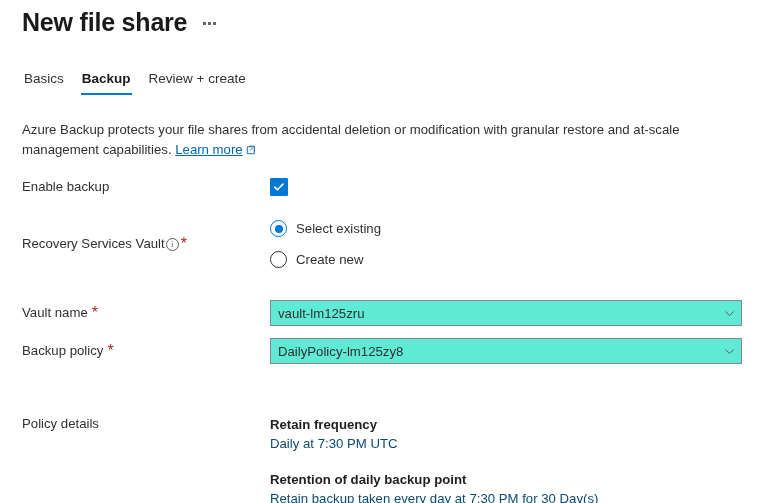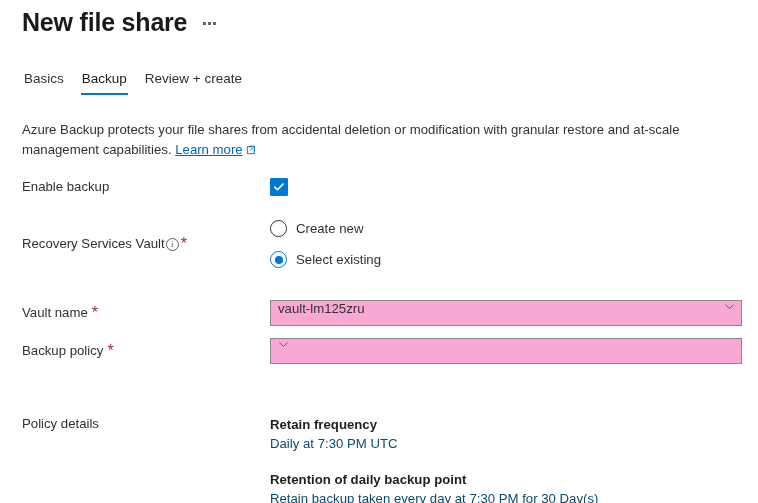--- a/index.html
+++ b/index.html
@@ -52,21 +52,21 @@
     height: 30px;
   }
   .tab {
     font-size: 13.5px;
     color: #323130;
     padding: 0 9px 7px 9px;
     cursor: pointer;
     position: relative;
     line-height: 18px;
   }
-  .tab.active { font-weight: 400; color: #1b1a19; }
+  .tab.active { font-weight: 700; color: #1b1a19; }
   .tab.active::after {
     content: "";
     position: absolute;
     left: 8px; right: 8px; bottom: 0;
     height: 2.5px;
     background: #0078d4;
   }
 
   
   .description {
@@ -147,23 +147,23 @@
     border-radius: 50%;
     background: #0078d4;
   }
   .radio-label { font-size: 13.2px; color: #323130; }
 
   
   .select {
     width: 472px;
     height: 26px;
     border: 1px solid #8a8886;
-    background: #f9a8d4;
-    display: flex;
-    align-items: flex-start;
+    background: #5eead4;
+    display: flex;
+    align-items: center;
     padding: 0 6px 0 7px;
     font-size: 13.2px;
     color: #323130;
     cursor: pointer;
   }
   .select span.val { flex: 1; white-space: nowrap; overflow: hidden; }
   .chev { flex: none; display: flex; align-items: center; color: #605e5c; }
 
   .plain-link {
     font-size: 13.2px;
@@ -225,26 +225,26 @@
   </div>
 
   <div class="row" style="left:22px; top:220px;">
     <div style="width:248px; display:flex; align-items:center; gap:1px;">
       <span class="lbl">Recovery Services Vault</span>
       <span class="info-icon">i</span>
       <span class="req" style="margin-left:1px;">*</span>
     </div>
     <div class="radio-group">
       <div class="radio-item">
+        <span class="radio checked"></span>
+        <span class="radio-label">Select existing</span>
+      </div>
+      <div class="radio-item">
         <span class="radio"></span>
         <span class="radio-label">Create new</span>
-      </div>
-      <div class="radio-item">
-        <span class="radio checked"></span>
-        <span class="radio-label">Select existing</span>
       </div>
     </div>
   </div>
 
   <div class="row" style="left:22px; top:300px; align-items:center;">
     <div style="width:248px; display:flex; align-items:center;">
       <span class="lbl">Vault name</span>
       <span class="req">*</span>
     </div>
     <div class="select">
@@ -256,20 +256,21 @@
         </span>
     </div>
   </div>
 
   <div class="row" style="left:22px; top:338px; align-items:center;">
     <div style="width:248px; display:flex; align-items:center;">
       <span class="lbl">Backup policy</span>
       <span class="req">*</span>
     </div>
     <div class="select">
+      <span class="val">DailyPolicy-lm125zy8</span>
       <span class="chev">
           <svg width="11" height="11" viewBox="0 0 11 11">
             <path d="M1.4 3.6L5.5 7.5L9.6 3.6" fill="none" stroke="#605e5c" stroke-width="1"></path>
           </svg>
         </span>
     </div>
   </div>
 
 
   <div class="row" style="left:22px; top:415px;">

